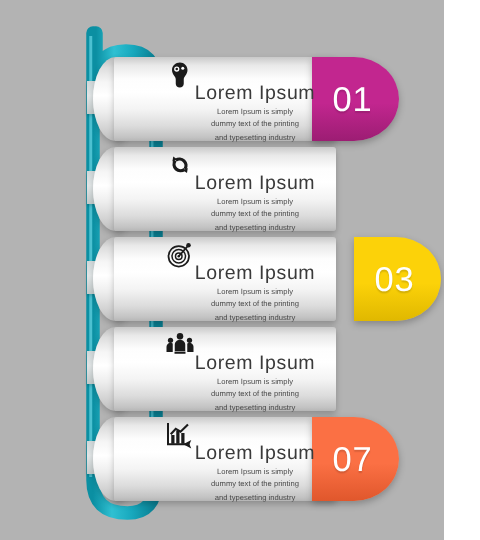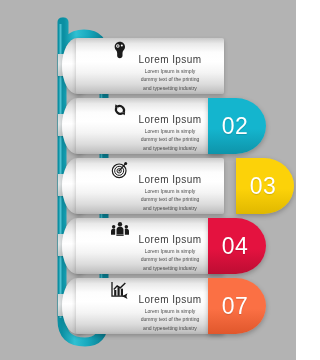--- a/index.html
+++ b/index.html
@@ -101,21 +101,21 @@
     width:110px; height:50px;
     text-align:center;
   }
   .ico {
     position:absolute;
     left:0px; top:-2px;
     width:20px; height:20px;
   }
   .title {
     color:#3a3a3a;
-    font-size:10px;
+    font-size:13px;
     letter-spacing:0.4px;
     margin-top:12px;
     margin-left:10px;
   }
   .body-txt {
     color:#4a4a4a;
     font-size:5.1px;
     line-height:1.62;
     margin-top:2px;
     margin-left:10px;
@@ -155,40 +155,40 @@
 
     <path d="M 60.5 24 L 60.5 318" fill="none" stroke="#63d2e0" stroke-width="2" opacity="0.75"></path>
     <path d="M 101.5 60 L 101.5 316" fill="none" stroke="#63d2e0" stroke-width="1.6" opacity="0.55"></path>
   </svg>
 
   <div id="rows-host">
       <div class="row" style="top: 38px;">
         <div class="tab"></div>
         <div class="cap-left"></div>
         <div class="cap-body"></div>
+        <div class="cap-right" style="background: linear-gradient(rgb(194, 38, 143) 0%, rgb(194, 38, 143) 55%, rgb(156, 29, 115) 100%);">
+          <span class="num">01</span>
+        </div>
         <div class="content">
           <span class="ico"><svg viewBox="0 0 24 24" width="20" height="20">
               <path fill="#1b1b1b" d="M12 2c-3.6 0-6.4 2.6-6.4 6 0 2 .9 3.5 1.9 4.7.8 1 1.1 1.9 1.1 3.1V19c0 1.7 1.4 3 3.2 3 1.8 0 3.2-1.3 3.2-3v-3.2c0-1.2.3-2.1 1.1-3.1 1-1.2 1.9-2.7 1.9-4.7 0-3.4-2.8-6-6-6z"></path>
               <circle cx="9.4" cy="7.2" r="2.1" fill="#fff"></circle>
               <circle cx="9.4" cy="7.2" r="1" fill="#1b1b1b"></circle>
               <circle cx="14.2" cy="6.6" r="1.2" fill="#fff"></circle>
             </svg></span>
           <div class="title">Lorem Ipsum</div>
           <div class="body-txt">Lorem Ipsum is simply
 dummy text of the printing
 and typesetting industry</div>
         </div>
       </div>
       <div class="row" style="top: 98px;">
         <div class="tab"></div>
         <div class="cap-left"></div>
         <div class="cap-body"></div>
-        <div class="cap-right" style="background: linear-gradient(rgb(20, 181, 206) 0%, rgb(20, 181, 206) 55%, rgb(14, 148, 170) 100%);">
-          <span class="num">02</span>
-        </div>
         <div class="content">
           <span class="ico"><svg viewBox="0 0 24 24" width="20" height="20">
               <path fill="#1b1b1b" d="M6.6 5.2l3.2 2.4-3.9 1.6z"></path>
               <path fill="none" stroke="#1b1b1b" stroke-width="2.6" d="M8.6 8.2a5.2 5.2 0 0 1 7.4 7"></path>
               <path fill="#1b1b1b" d="M17.6 18.4l-3.3-2.3 3.9-1.7z"></path>
               <path fill="none" stroke="#1b1b1b" stroke-width="2.6" d="M15.6 15.5a5.2 5.2 0 0 1-7.5-7"></path>
             </svg></span>
           <div class="title">Lorem Ipsum</div>
           <div class="body-txt">Lorem Ipsum is simply
 dummy text of the printing
@@ -214,23 +214,20 @@
           <div class="title">Lorem Ipsum</div>
           <div class="body-txt">Lorem Ipsum is simply
 dummy text of the printing
 and typesetting industry</div>
         </div>
       </div>
       <div class="row" style="top: 218px;">
         <div class="tab"></div>
         <div class="cap-left"></div>
         <div class="cap-body"></div>
-        <div class="cap-right" style="background: linear-gradient(rgb(228, 18, 63) 0%, rgb(228, 18, 63) 55%, rgb(189, 13, 51) 100%);">
-          <span class="num">04</span>
-        </div>
         <div class="content">
           <span class="ico"><svg viewBox="0 0 24 24" width="20" height="20">
               <circle cx="12" cy="5" r="2.6" fill="#1b1b1b"></circle>
               <path fill="#1b1b1b" d="M7.8 17v-5.2c0-2.3 1.9-4 4.2-4s4.2 1.7 4.2 4V17z"></path>
               <circle cx="4.4" cy="8.2" r="2.1" fill="#1b1b1b"></circle>
               <path fill="#1b1b1b" d="M1.2 17.6v-4.2c0-1.8 1.5-3.2 3.2-3.2 .7 0 1.3.2 1.8.5v6.9z"></path>
               <circle cx="19.6" cy="8.2" r="2.1" fill="#1b1b1b"></circle>
               <path fill="#1b1b1b" d="M22.8 17.6v-4.2c0-1.8-1.5-3.2-3.2-3.2-.7 0-1.3.2-1.8.5v6.9z"></path>
               <rect x="7.6" y="17.4" width="8.8" height="1.6" fill="#1b1b1b"></rect>
             </svg></span>

